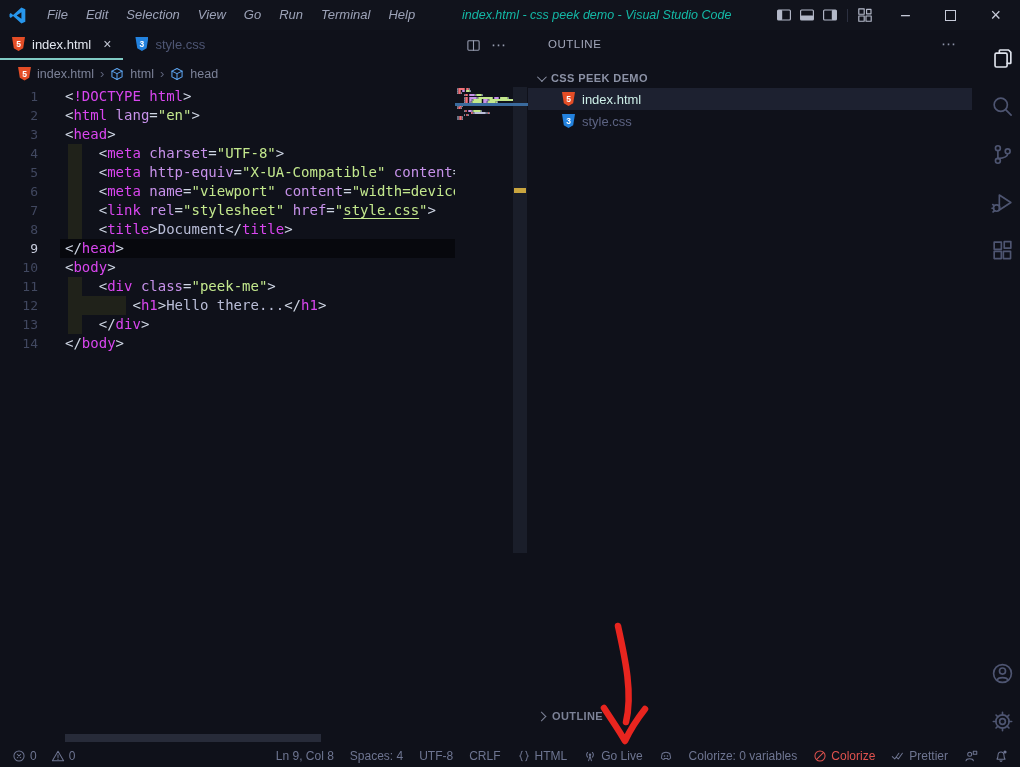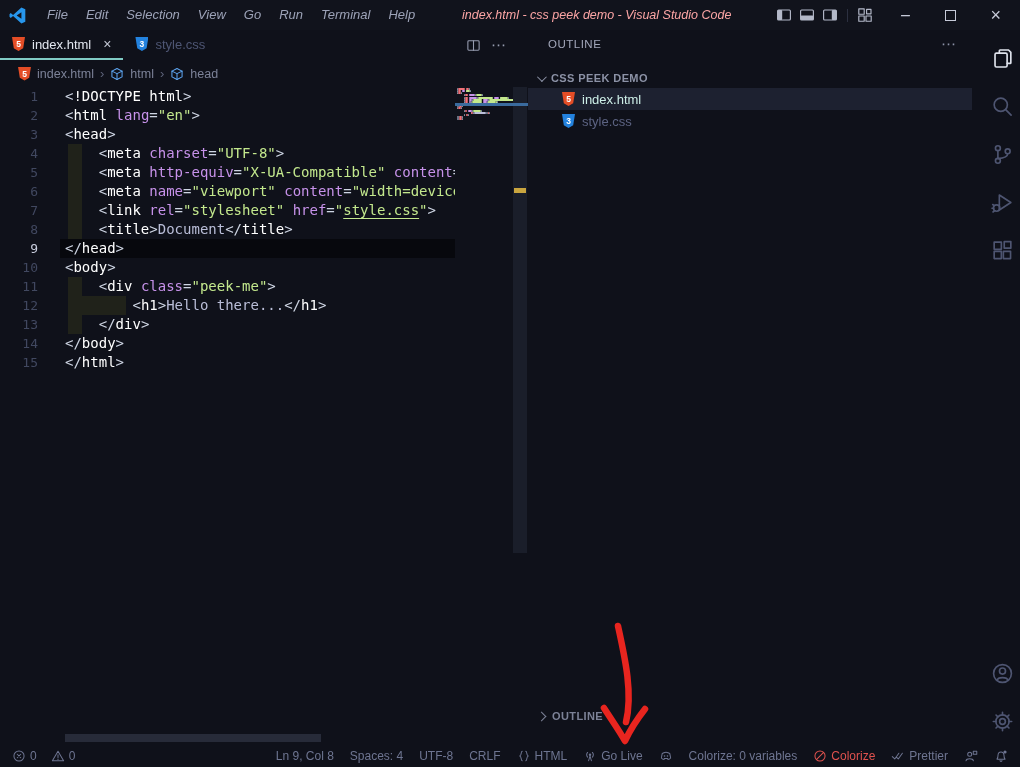--- a/index.html
+++ b/index.html
@@ -4,21 +4,21 @@
 <style>
   html,body{margin:0;padding:0;background:#0f111a;}
   .app{position:relative;width:1020px;height:767px;overflow:hidden;background:#0f111a;
        font-family:"Liberation Sans",sans-serif;-webkit-font-smoothing:antialiased;color:#9da3b8;}
 
   
   .titlebar{position:absolute;left:0;top:0;right:0;height:30px;background:#11131c;display:flex;align-items:center;font-style:italic;}
   .logo{margin-left:9px;display:flex;align-items:center;}
   .menu{display:flex;margin-left:12px;}
   .menu-item{padding:0 9px;line-height:30px;font-size:13px;color:#9da3b8;cursor:default;}
-  .window-title{position:absolute;left:462px;top:0;line-height:30px;font-size:12.5px;color:#fca5a5;white-space:nowrap;}
+  .window-title{position:absolute;left:462px;top:0;line-height:30px;font-size:12.5px;color:#14b8a6;white-space:nowrap;}
   .layout-group{position:absolute;left:776px;top:0;height:30px;display:flex;align-items:center;gap:7px;color:#b4b9c9;}
   .tb-ic{display:flex;align-items:center;}
   .tb-ic svg{width:16px;height:16px;}
   .tb-sep{width:1px;height:13px;background:#2c3040;margin:0 2px;}
   .win-btns{position:absolute;right:2px;top:0;height:30px;display:flex;}
   .win-btn{width:45px;height:30px;display:flex;align-items:center;justify-content:center;
            font-size:16px;color:#c6cad8;}
   .win-btn.close{font-size:18px;}
   .maxbox{width:9px;height:9px;border:1.2px solid #c6cad8;}
 
@@ -41,21 +41,21 @@
 
   
   .code-area{position:absolute;left:0;top:57px;width:455px;height:600px;overflow:hidden;
              font-family:"DejaVu Sans Mono",monospace;font-size:14px;}
   .code-row{position:absolute;left:0;width:455px;height:19px;line-height:19px;white-space:pre;}
   .gutter{position:absolute;left:0;width:38px;text-align:right;color:#414860;font-size:13px;}
   .code-row.active .gutter{color:#c9cede;}
   .content{position:absolute;left:65px;top:0;z-index:2;}
   .line-highlight{position:absolute;left:60px;width:395px;top:0;height:19px;background:rgba(0,0,0,.48);z-index:0;}
   .iband{position:absolute;top:0;height:19px;background:#20221a;z-index:1;}
-  .tk-pun{color:#CFD6E4}.tk-tag{color:#ffffff}.tk-attr{color:#C792EA}
+  .tk-pun{color:#CFD6E4}.tk-tag{color:#d946ef}.tk-attr{color:#C792EA}
   .tk-str{color:#C3E88D}.tk-txt{color:#BABED8}.tk-pln{color:#BABED8}
   .tk-lnk{color:#C3E88D;text-decoration:underline;text-underline-offset:3px;}
 
   .minimap{position:absolute;left:456px;top:58px;width:56px;height:42px;}
   .mm{position:absolute;height:2px;border-radius:1px;}
   .minimap-bar{position:absolute;left:455px;top:73px;width:73px;height:2.5px;background:#3a6b9e;z-index:3;}
   .overview-ruler{position:absolute;left:513px;top:57px;width:14px;height:466px;background:#1a1e2a;}
   .ruler-marker{position:absolute;left:514px;top:158px;width:12px;height:5px;background:#C9A53F;}
   .h-scrollbar{position:absolute;left:65px;top:704px;width:256px;height:8px;background:#272b39;}
 
@@ -209,21 +209,20 @@
         <div class="code-row" style="top: 76px;"><div class="iband" style="left: 68px; width: 14px;"></div><span class="gutter">5</span><span class="content"><span class="tk-pln">    </span><span class="tk-pun">&lt;</span><span class="tk-tag">meta</span><span class="tk-pln"> </span><span class="tk-attr">http-equiv</span><span class="tk-pun">=</span><span class="tk-str">"X-UA-Compatible"</span><span class="tk-pln"> </span><span class="tk-attr">content</span><span class="tk-pun">=</span></span></div>
         <div class="code-row" style="top: 95px;"><div class="iband" style="left: 68px; width: 14px;"></div><span class="gutter">6</span><span class="content"><span class="tk-pln">    </span><span class="tk-pun">&lt;</span><span class="tk-tag">meta</span><span class="tk-pln"> </span><span class="tk-attr">name</span><span class="tk-pun">=</span><span class="tk-str">"viewport"</span><span class="tk-pln"> </span><span class="tk-attr">content</span><span class="tk-pun">=</span><span class="tk-str">"width=device-width, initial-scale=1.0"</span></span></div>
         <div class="code-row" style="top: 114px;"><div class="iband" style="left: 68px; width: 14px;"></div><span class="gutter">7</span><span class="content"><span class="tk-pln">    </span><span class="tk-pun">&lt;</span><span class="tk-tag">link</span><span class="tk-pln"> </span><span class="tk-attr">rel</span><span class="tk-pun">=</span><span class="tk-str">"stylesheet"</span><span class="tk-pln"> </span><span class="tk-attr">href</span><span class="tk-pun">=</span><span class="tk-str">"</span><span class="tk-lnk">style.css</span><span class="tk-str">"</span><span class="tk-pun">&gt;</span></span></div>
         <div class="code-row" style="top: 133px;"><div class="iband" style="left: 68px; width: 14px;"></div><span class="gutter">8</span><span class="content"><span class="tk-pln">    </span><span class="tk-pun">&lt;</span><span class="tk-tag">title</span><span class="tk-pun">&gt;</span><span class="tk-txt">Document</span><span class="tk-pun">&lt;/</span><span class="tk-tag">title</span><span class="tk-pun">&gt;</span></span></div>
         <div class="code-row active" style="top: 152px;"><div class="line-highlight"></div><span class="gutter">9</span><span class="content"><span class="tk-pun">&lt;/</span><span class="tk-tag">head</span><span class="tk-pun">&gt;</span></span></div>
         <div class="code-row" style="top: 171px;"><span class="gutter">10</span><span class="content"><span class="tk-pun">&lt;</span><span class="tk-tag">body</span><span class="tk-pun">&gt;</span></span></div>
         <div class="code-row" style="top: 190px;"><div class="iband" style="left: 68px; width: 14px;"></div><span class="gutter">11</span><span class="content"><span class="tk-pln">    </span><span class="tk-pun">&lt;</span><span class="tk-tag">div</span><span class="tk-pln"> </span><span class="tk-attr">class</span><span class="tk-pun">=</span><span class="tk-str">"peek-me"</span><span class="tk-pun">&gt;</span></span></div>
         <div class="code-row" style="top: 209px;"><div class="iband" style="left: 68px; width: 14px;"></div><div class="iband" style="left: 82px; width: 44px;"></div><span class="gutter">12</span><span class="content"><span class="tk-pln">        </span><span class="tk-pun">&lt;</span><span class="tk-tag">h1</span><span class="tk-pun">&gt;</span><span class="tk-txt">Hello there...</span><span class="tk-pun">&lt;/</span><span class="tk-tag">h1</span><span class="tk-pun">&gt;</span></span></div>
         <div class="code-row" style="top: 228px;"><div class="iband" style="left: 68px; width: 14px;"></div><span class="gutter">13</span><span class="content"><span class="tk-pln">    </span><span class="tk-pun">&lt;/</span><span class="tk-tag">div</span><span class="tk-pun">&gt;</span></span></div>
         <div class="code-row" style="top: 247px;"><span class="gutter">14</span><span class="content"><span class="tk-pun">&lt;/</span><span class="tk-tag">body</span><span class="tk-pun">&gt;</span></span></div>
-        <div class="code-row" style="top: 266px;"><span class="gutter">15</span><span class="content"><span class="tk-pun">&lt;/</span><span class="tk-tag">html</span><span class="tk-pun">&gt;</span></span></div>
       </div>
     <div class="minimap">
         <div class="mm" style="top: 0px; left: 1px; width: 1px; background: rgb(138, 147, 168);"></div>
         <div class="mm" style="top: 0px; left: 1.85px; width: 6.8px; background: rgb(240, 113, 120);"></div>
         <div class="mm" style="top: 0px; left: 9.5px; width: 3.4px; background: rgb(240, 113, 120);"></div>
         <div class="mm" style="top: 0px; left: 12.9px; width: 1px; background: rgb(138, 147, 168);"></div>
         <div class="mm" style="top: 2.15px; left: 1px; width: 1px; background: rgb(138, 147, 168);"></div>
         <div class="mm" style="top: 2.15px; left: 1.85px; width: 3.4px; background: rgb(240, 113, 120);"></div>
         <div class="mm" style="top: 2.15px; left: 6.1px; width: 3.4px; background: rgb(199, 146, 234);"></div>
         <div class="mm" style="top: 2.15px; left: 9.5px; width: 1px; background: rgb(138, 147, 168);"></div>

